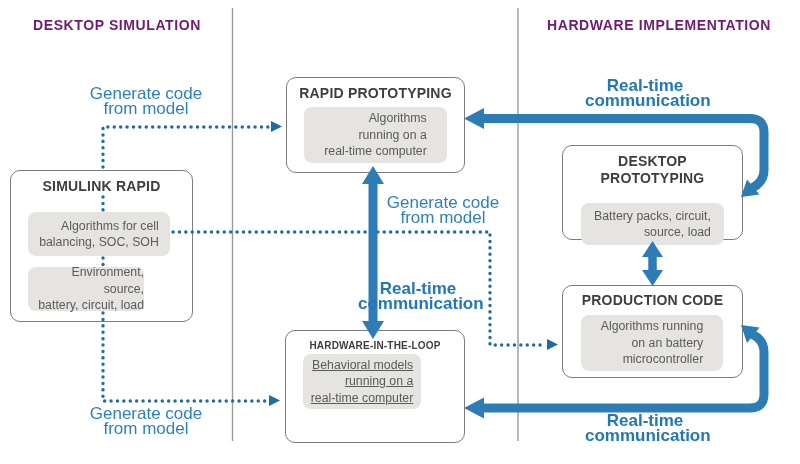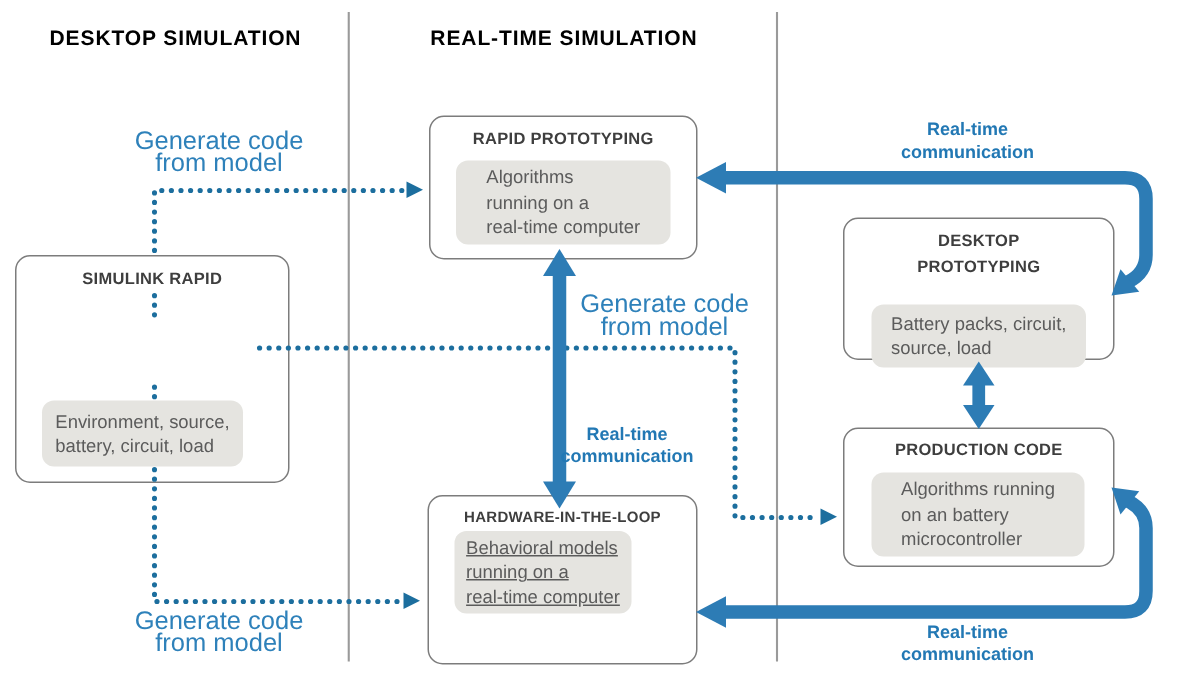--- a/index.html
+++ b/index.html
@@ -2,54 +2,56 @@
 <html><head>
 <meta charset="utf-8">
 <style>
   html,body{margin:0;padding:0;background:#ffffff;}
   #stage{
     position:relative;width:800px;height:464px;background:#ffffff;overflow:hidden;
     font-family:"Liberation Sans","DejaVu Sans",sans-serif;
   }
   .col-header{
     position:absolute;top:17px;text-align:center;
-    font-size:14px;font-weight:bold;letter-spacing:.6px;color:#000000;white-space:nowrap;
+    font-size:14px;font-weight:bold;letter-spacing:.6px;color:#701a75;white-space:nowrap;
   }
   .box{
     position:absolute;background:#ffffff;border:1.5px solid #7c7c7c;border-radius:10px;
     box-sizing:border-box;
   }
   .box-title{
-    text-align:center;font-weight:bold;color:#3e3e3e;font-size:11px;letter-spacing:.2px;
+    text-align:center;font-weight:bold;color:#3e3e3e;font-size:14px;letter-spacing:.2px;
     line-height:17px;margin-top:7px;white-space:pre-line;
   }
   .graybox{
     position:absolute;background:#e5e4e0;border-radius:8px;
-    display:flex;align-items:center;justify-content:center;text-align:left;
+    display:flex;align-items:center;justify-content:center;text-align:right;
     color:#5b5b5b;font-size:12.3px;line-height:16.5px;white-space:pre-line;box-sizing:border-box;
   }
   .bluelabel{
     position:absolute;text-align:center;color:#2e81ba;font-size:17px;line-height:14.5px;
     white-space:pre-line;
   }
-  .bluelabel.bold{font-weight:bold;color:#2278b4;font-size:12px;}
+  .bluelabel.bold{font-weight:bold;color:#2278b4;font-size:17px;}
   svg.overlay{position:absolute;left:0;top:0;pointer-events:none;}
 </style>
 </head>
 <body>
 
 <div id="stage">
 
   <div class="col-header" style="left:6px;width:222px;">DESKTOP SIMULATION</div>
-  <div class="col-header" style="left:233px;width:286px;">REAL-TIME SIMULATION</div>
+  <div class="col-header" style="left:518px;width:282px;">HARDWARE IMPLEMENTATION</div>
 
   <div class="box" style="left:10px;top:170px;width:183px;height:152px;">
     <div class="box-title">SIMULINK RAPID</div>
   </div>
-  <div class="graybox" style="left:28px;top:267px;width:134px;height:44px;">Environment, source,
+  <div class="graybox" style="left:28px;top:212px;width:142px;height:44px;">Algorithms for cell
+balancing, SOC, SOH</div>
+  <div class="graybox" style="left:28px;top:267px;width:116px;height:44px;">Environment, source,
 battery, circuit, load</div>
 
   <div class="box" style="left:286px;top:77px;width:179px;height:96px;">
     <div class="box-title">RAPID PROTOTYPING</div>
   </div>
   <div class="graybox" style="left:304px;top:107px;width:143px;height:56px;">Algorithms
 running on a
 real-time computer</div>
 
   <div class="box" style="left:285px;top:330px;width:180px;height:113px;">

